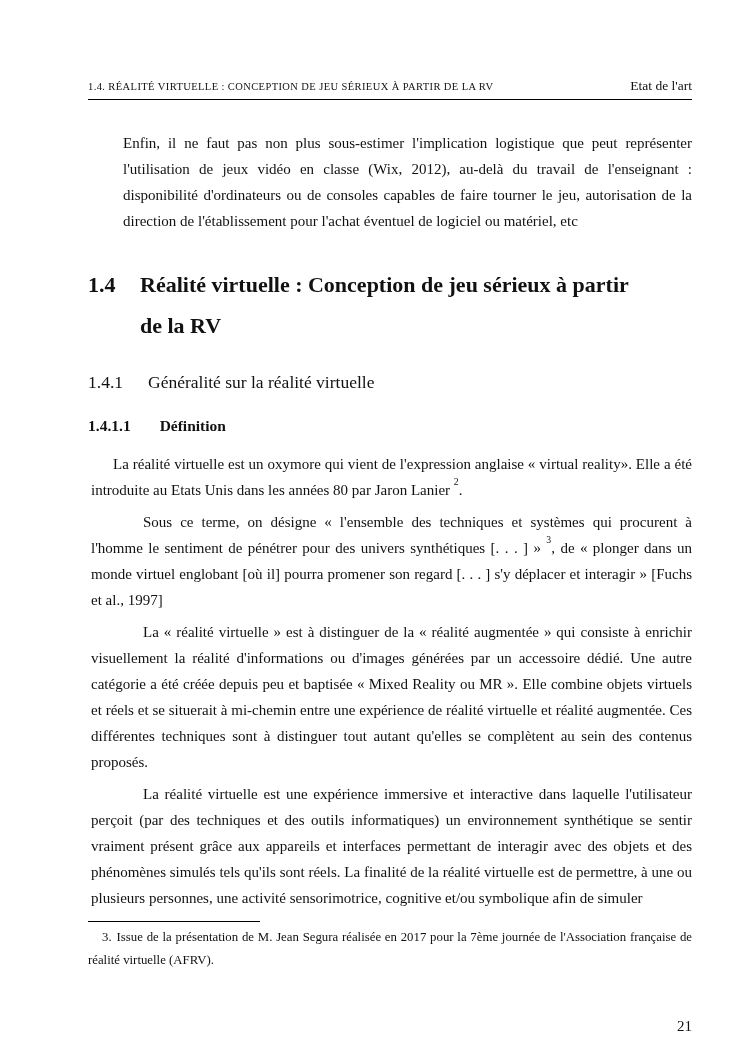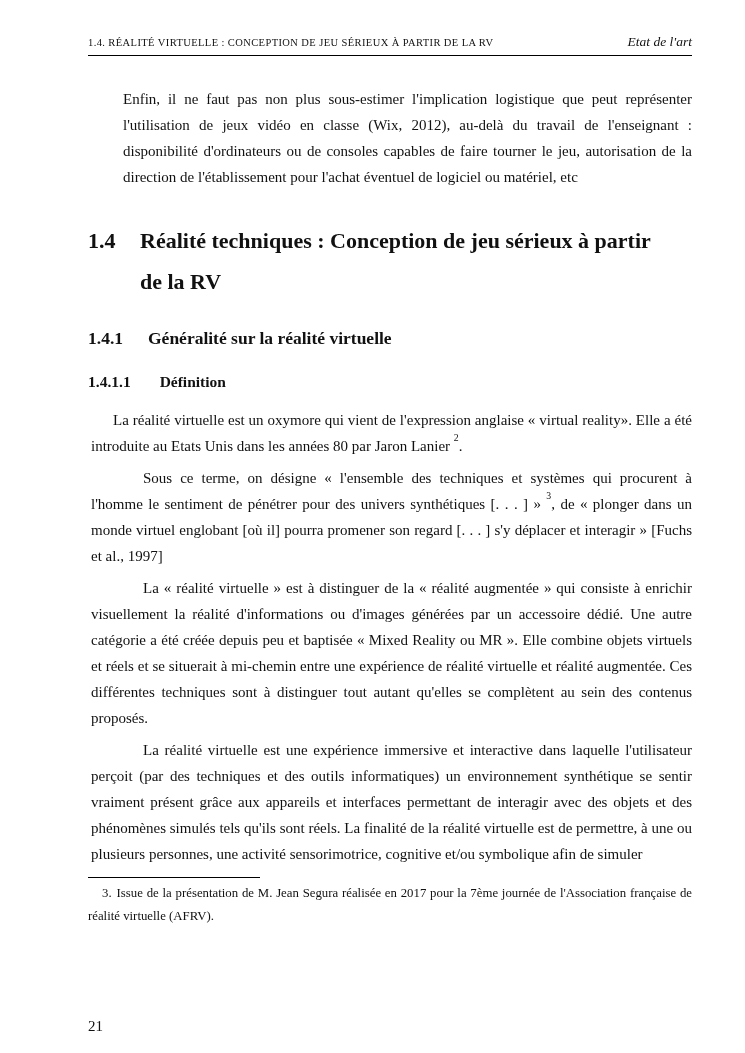--- a/index.html
+++ b/index.html
@@ -20,42 +20,42 @@
     justify-content: space-between;
     align-items: baseline;
     border-bottom: 1px solid #000000;
     padding-bottom: 5px;
   }
   .head-left {
     font-size: 10.5px;
     letter-spacing: 0.4px;
   }
   .head-right {
-    font-style: italic;
     font-size: 13.5px;
+    margin-top: 44px;
   }
   .intro {
     margin: 30px 0 0 35px;
     font-size: 15px;
     line-height: 26px;
     text-align: justify;
     font-family: Liberation Serif, serif;
   }
   .sec {
     display: grid;
     grid-template-columns: 52px 1fr;
     margin: 30px 0 0 0;
     font-size: 22px;
     font-weight: bold;
     line-height: 41px;
   }
   .subsec {
     margin: 26px 0 0 0;
     font-size: 17.5px;
-    font-weight: bold;
+    font-weight: normal;
     line-height: 21px;
   }
   .subsec .num { margin-right: 25px; }
   .subsubsec {
     margin: 24px 0 0 0;
     font-size: 15.5px;
     font-weight: bold;
     line-height: 18px;
   }
   .subsubsec .num { margin-right: 29px; }
@@ -87,41 +87,41 @@
     line-height: 23px;
     text-align: justify;
     text-indent: 14px;
   }
   .footnote .fn-marker { margin-right: 5px; }
   .page-number {
     position: absolute;
     bottom: 18px;
     left: 88px;
     right: 53px;
-    text-align: left;
+    text-align: right;
     font-size: 15px;
   }
   h1, h2, h3, p { padding: 0; }
 </style>
 </head>
 <body>
 
 <div class="page">
 
   <header class="pagehead">
     <span class="head-left">1.4. RÉALITÉ VIRTUELLE : CONCEPTION DE JEU SÉRIEUX À PARTIR DE LA RV</span>
     <span class="head-right">Etat de l'art</span>
   </header>
 
   <p class="intro">Enfin, il ne faut pas non plus sous-estimer l'implication logistique que peut représenter l'utilisation de jeux vidéo en classe (Wix, 2012), au-delà du travail de l'enseignant : disponibilité d'ordinateurs ou de consoles capables de faire tourner le jeu, autorisation de la direction de l'établissement pour l'achat éventuel de logiciel ou matériel, etc</p>
 
   <h1 class="sec">
     <span class="num">1.4</span>
     <span class="sec-title">
-      <span>Réalité techniques : Conception de jeu sérieux à partir</span><br>
+      <span>Réalité virtuelle : Conception de jeu sérieux à partir</span><br>
       <span>de la RV</span>
     </span>
   </h1>
 
   <h2 class="subsec">
     <span class="num">1.4.1</span><span>Généralité sur la réalité virtuelle</span>
   </h2>
 
   <h3 class="subsubsec">
     <span class="num">1.4.1.1</span><span>Définition</span>

